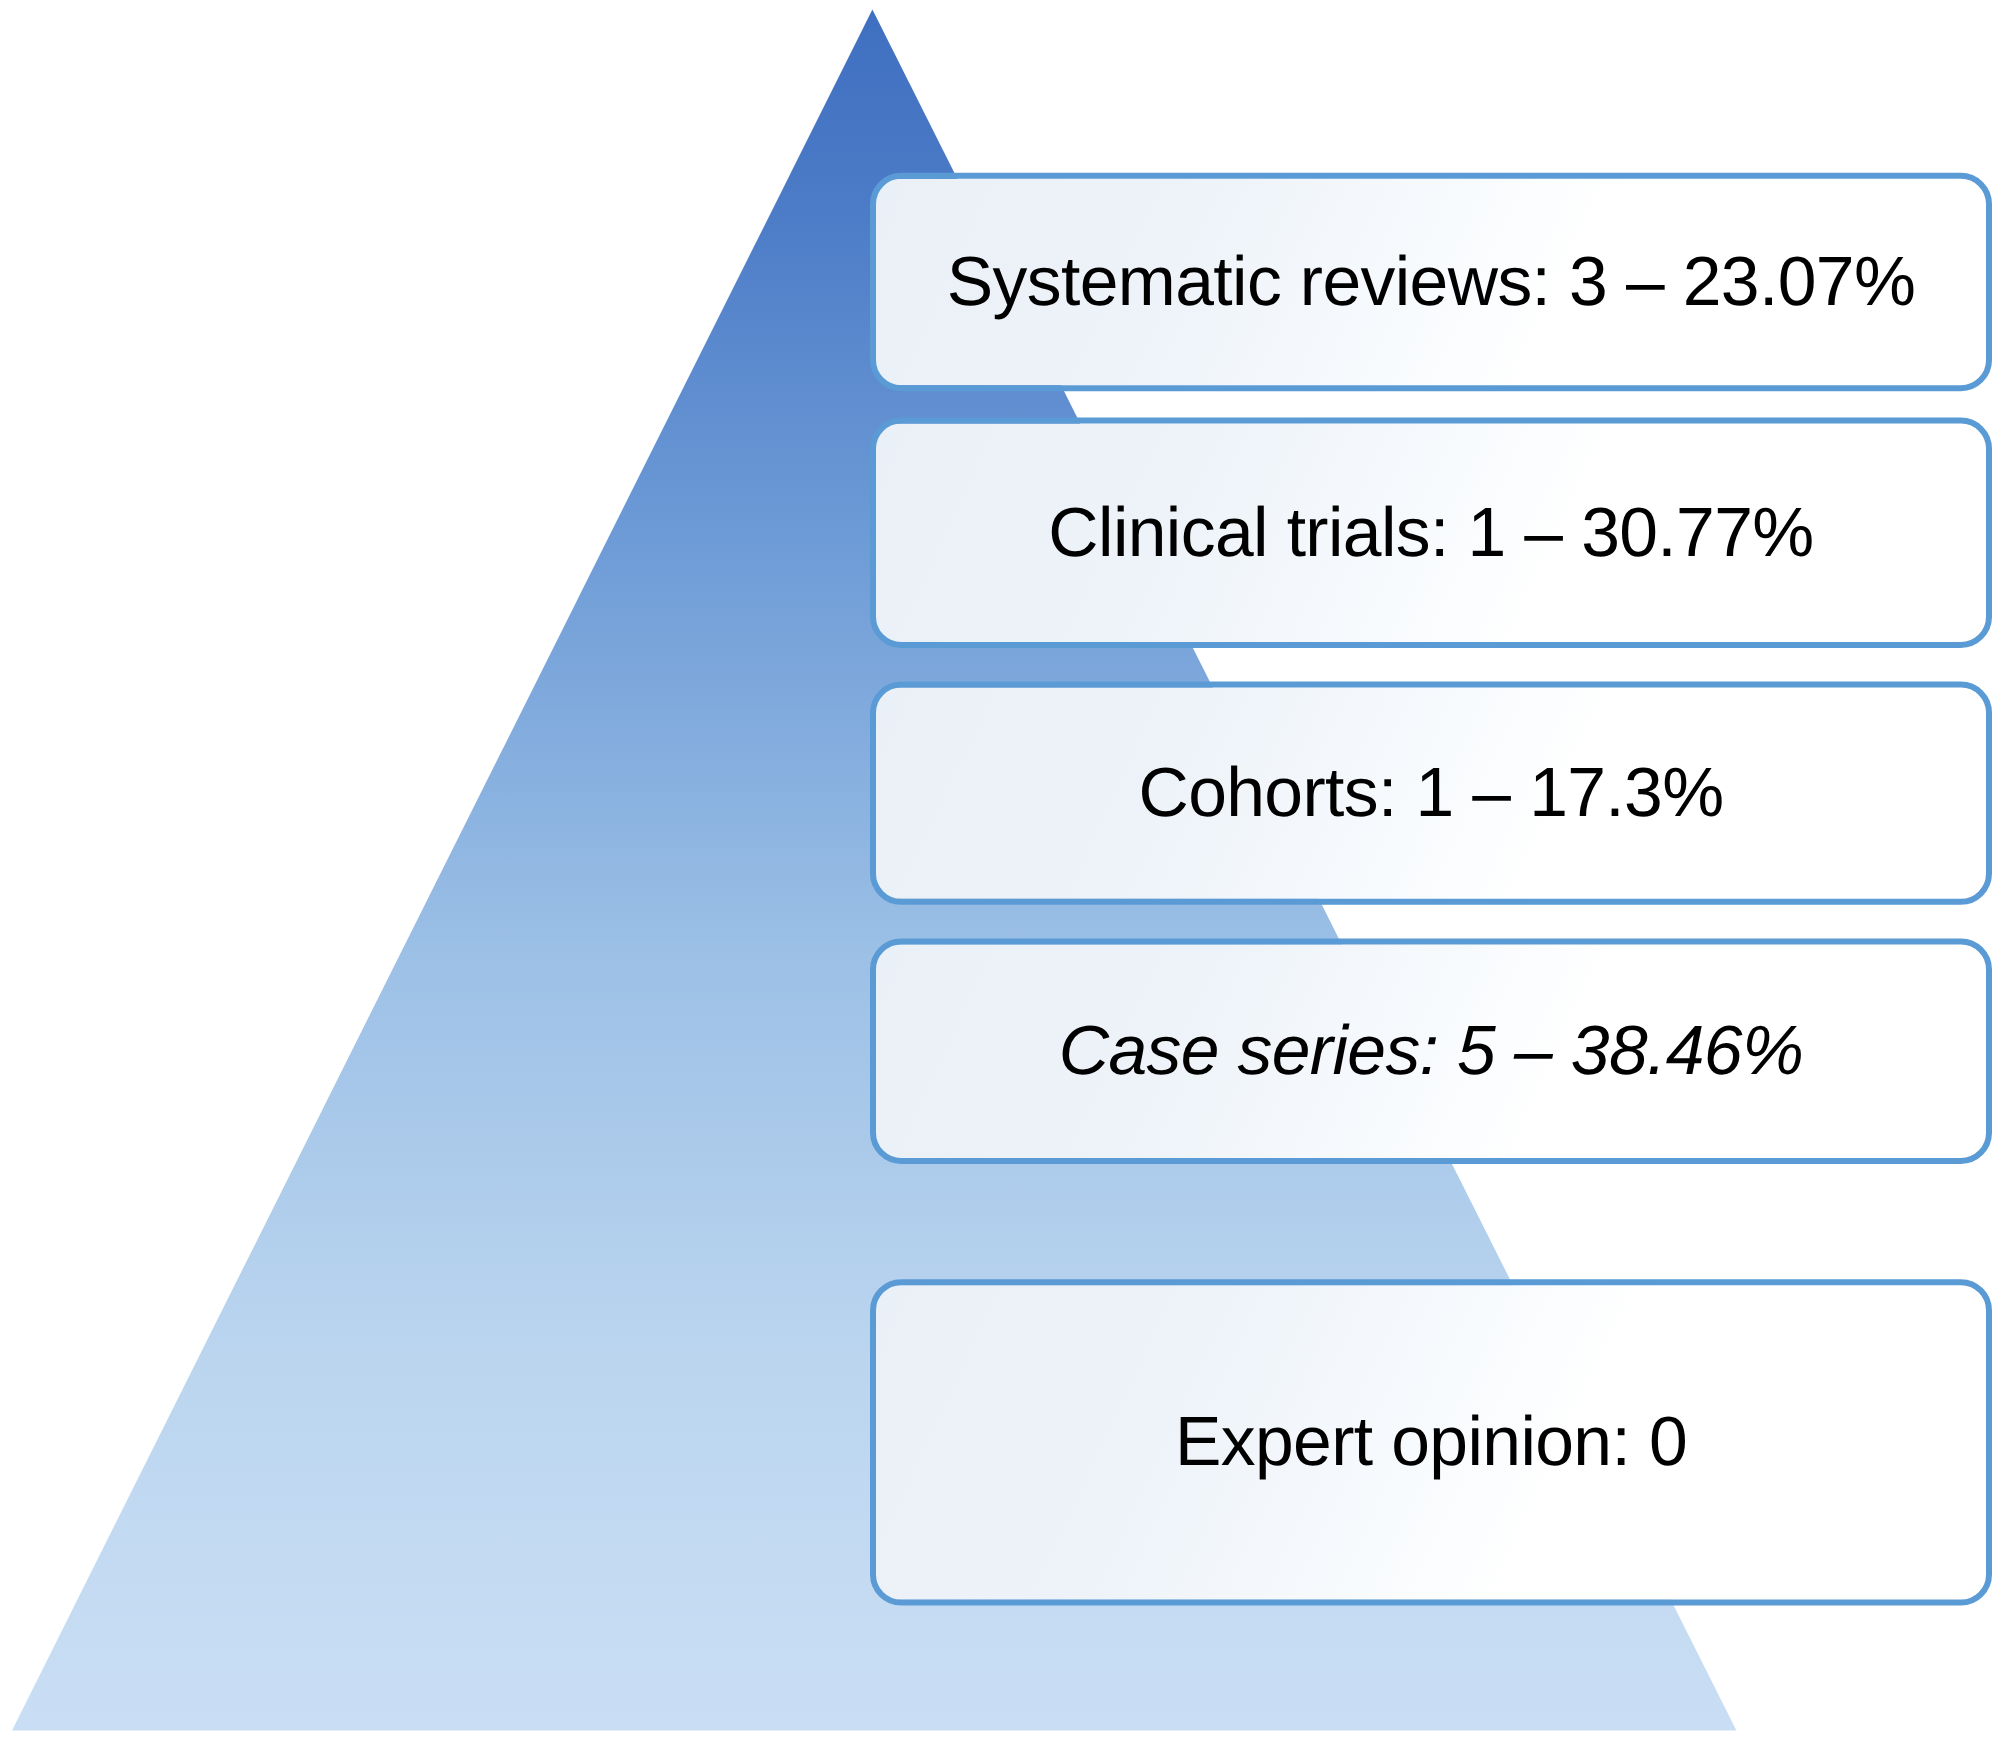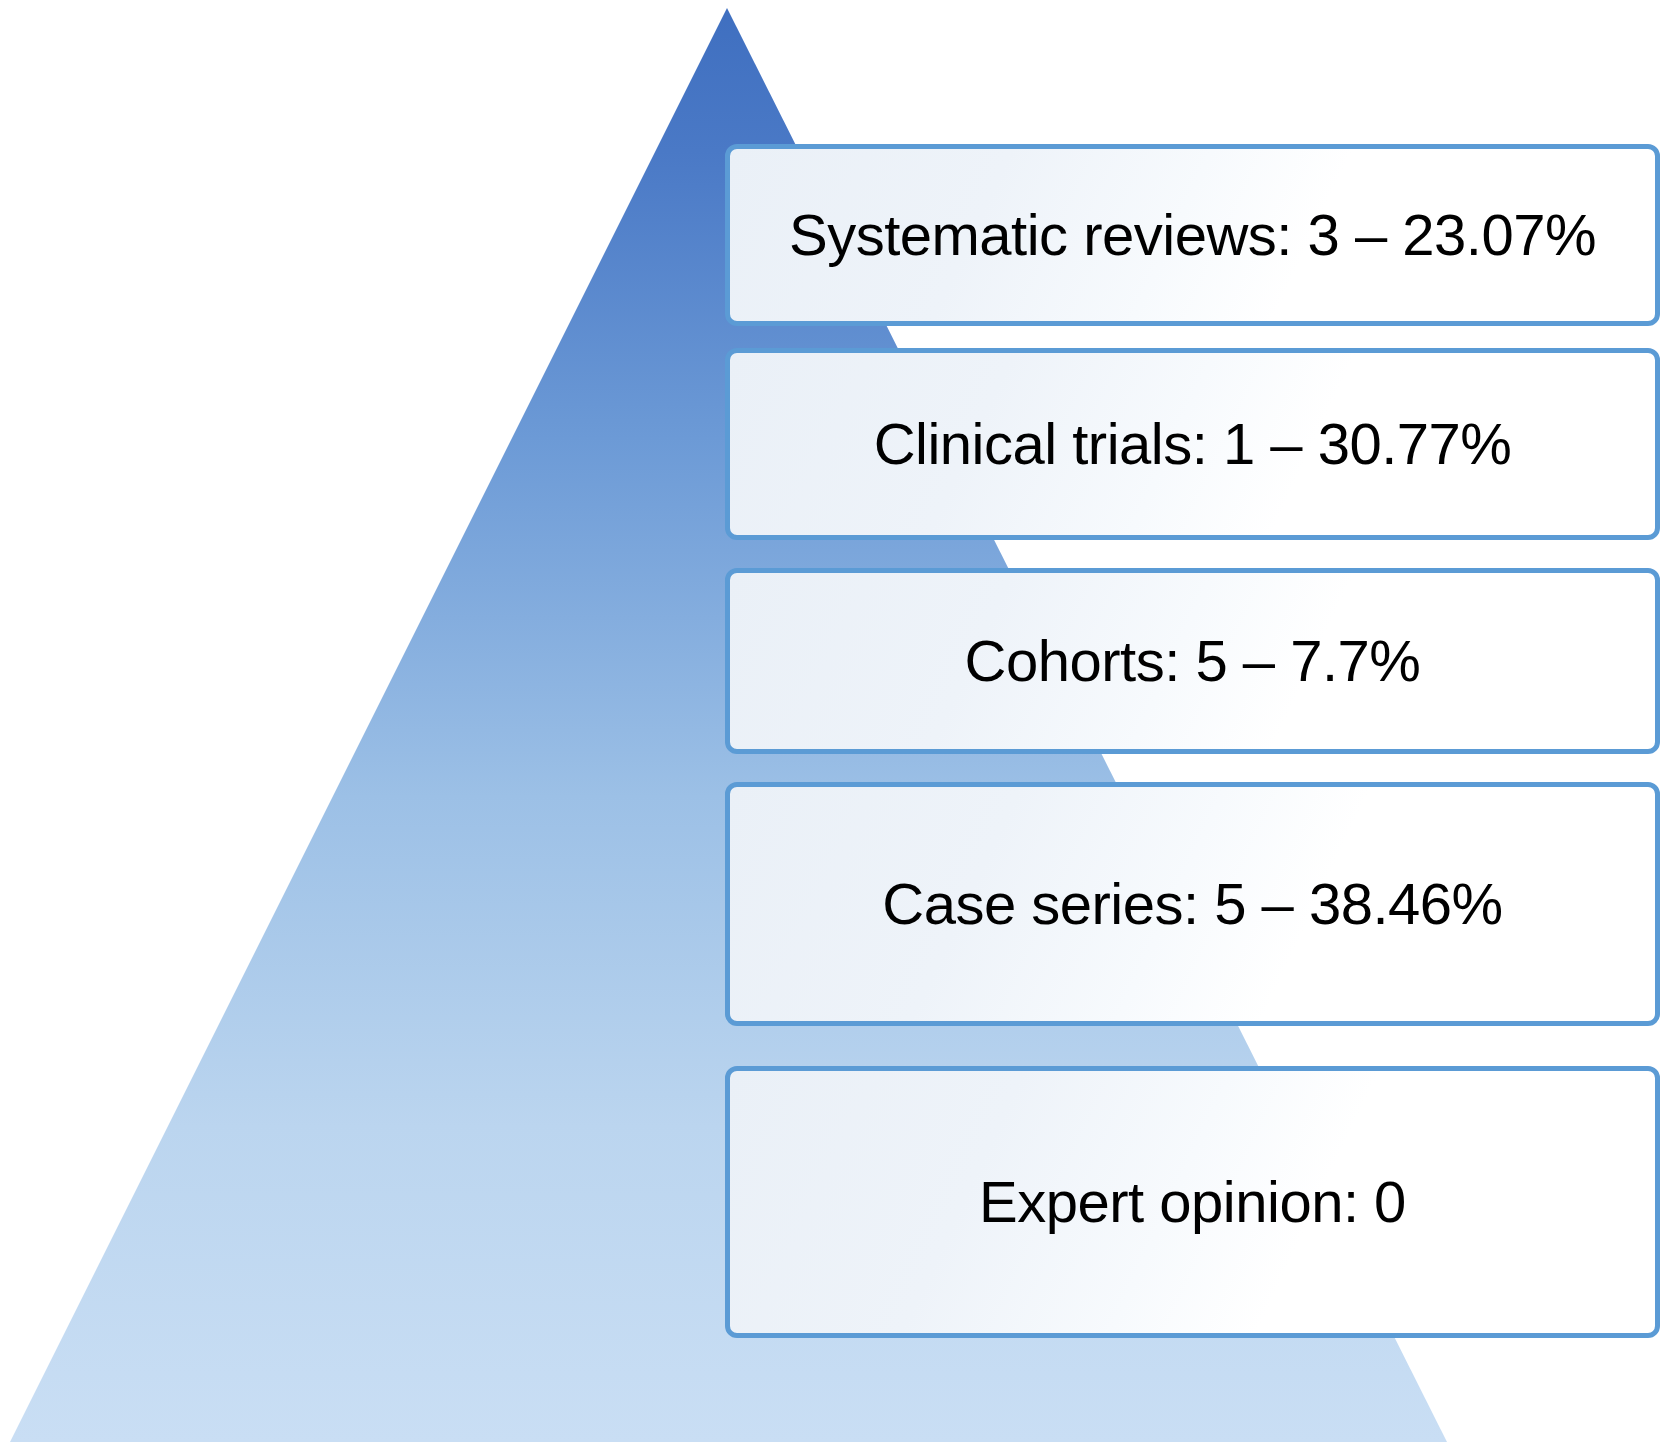--- a/index.html
+++ b/index.html
@@ -25,21 +25,21 @@
     width: 1675px;
     height: 1450px;
   }
   
   .level-box {
     position: absolute;
     left: 725px;
     width: 935px;
     box-sizing: border-box;
     border: 5px solid #5B9BD5;
-    border-radius: 12px;
+    border-radius: 26px;
     background: linear-gradient(115deg,
                 #eaf0f7 0%,
                 #eef3f9 28%,
                 #f7fafd 48%,
                 #ffffff 62%,
                 #ffffff 100%);
     display: flex;
     align-items: center;
     justify-content: center;
     overflow: hidden;
@@ -50,21 +50,21 @@
     line-height: 1.1;
     color: #000000;
     text-align: center;
     white-space: nowrap;
     letter-spacing: -0.5px;
   }
   
   #level-1 { top: 144px;  height: 182px; }
   #level-2 { top: 348px;  height: 192px; }
   #level-3 { top: 568px;  height: 186px; }
-  #level-4 { top: 782px;  height: 244px; }
+  #level-4 { top: 782px;  height: 188px; font-style: italic; }
   #level-5 { top: 1066px; height: 272px; }
 </style>
 </head>
 <body>
 
 <div id="canvas">
 
   <svg id="pyramid-layer" viewBox="0 0 1675 1450" preserveAspectRatio="none" xmlns="http://www.w3.org/2000/svg">
     <defs>
       <linearGradient id="pyrGrad" x1="0" y1="0" x2="0" y2="1">
@@ -81,21 +81,21 @@
 
   <div class="level-box" id="level-1">
     <span class="level-label">Systematic reviews: 3 – 23.07%</span>
   </div>
 
   <div class="level-box" id="level-2">
     <span class="level-label">Clinical trials: 1 – 30.77%</span>
   </div>
 
   <div class="level-box" id="level-3">
-    <span class="level-label">Cohorts: 5 – 7.7%</span>
+    <span class="level-label">Cohorts: 1 – 17.3%</span>
   </div>
 
   <div class="level-box" id="level-4">
     <span class="level-label">Case series: 5 – 38.46%</span>
   </div>
 
   <div class="level-box" id="level-5">
     <span class="level-label">Expert opinion: 0</span>
   </div>
 

